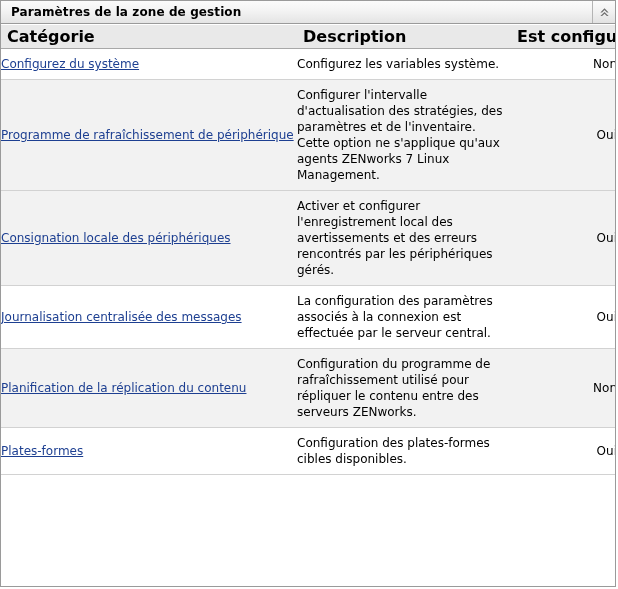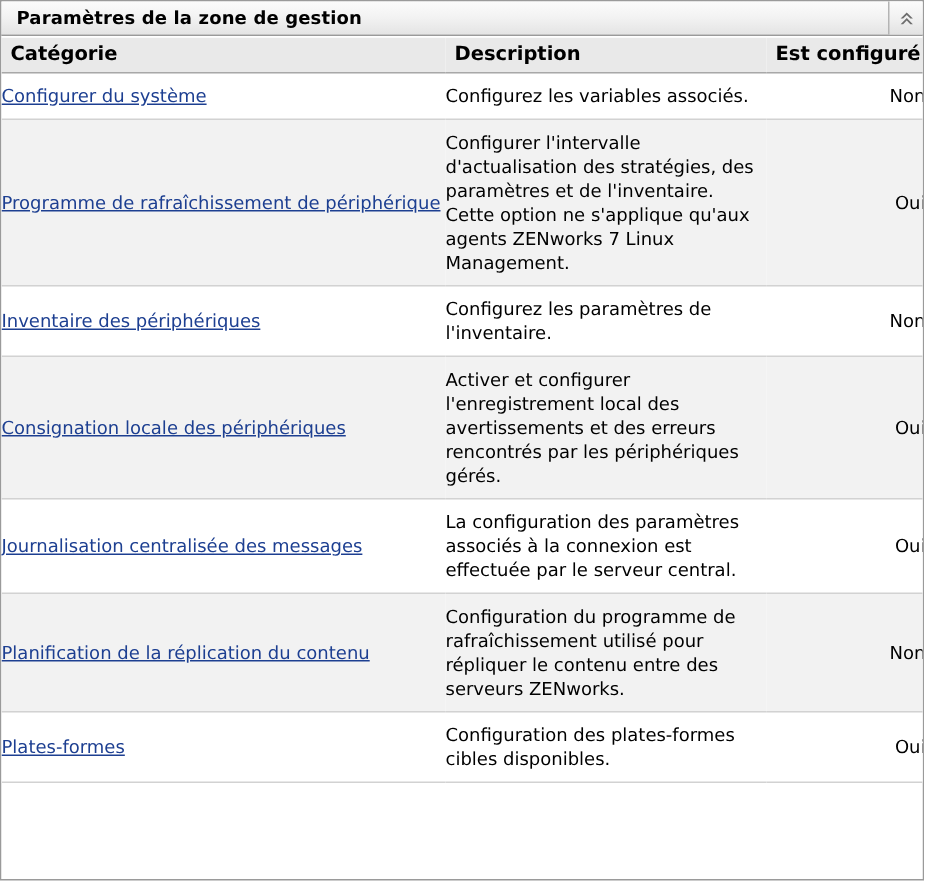--- a/index.html
+++ b/index.html
@@ -74,21 +74,21 @@
     table-layout: fixed;
   }
   table.grid col.c-cat  { width: 296px; }
   table.grid col.c-desc { width: 214px; }
   table.grid col.c-cfg  { width: 106px; }
 
   table.grid thead th {
     background: #e9e9e9;
     border-top: 1px solid #ffffff;
     border-bottom: 1px solid #a8a8a8;
-    font-size: 13px;
+    font-size: 16px;
     font-weight: bold;
     color: #000000;
     height: 24px;
     padding: 0 6px;
     box-sizing: border-box;
     vertical-align: middle;
     white-space: nowrap;
   }
   th.th-cat  { text-align: left;  padding-left: 7px; }
   th.th-desc { text-align: left;  padding-left: 0px; }
@@ -148,53 +148,42 @@
         <tr>
           <th class="th-cat">Catégorie</th>
           <th class="th-desc">Description</th>
           <th class="th-cfg">Est configuré</th>
         </tr>
       </thead>
       <tbody>
 
         <tr class="row-odd">
           <td class="td-cat">
-            <a class="cat-link">Configurer du système</a>
-          </td>
-          <td class="td-desc">
-            <span class="desc-text">Configurez les variables associés.</span>
+            <a class="cat-link">Configurez du système</a>
+          </td>
+          <td class="td-desc">
+            <span class="desc-text">Configurez les variables système.</span>
           </td>
           <td class="td-cfg">
             <span class="cfg-text">Non</span>
           </td>
         </tr>
 
         <tr class="row-even">
           <td class="td-cat">
             <a class="cat-link">Programme de rafraîchissement de périphérique</a>
           </td>
           <td class="td-desc">
             <span class="desc-text">Configurer l'intervalle d'actualisation des stratégies, des paramètres et de l'inventaire. Cette option ne s'applique qu'aux agents ZENworks 7 Linux Management.</span>
           </td>
           <td class="td-cfg">
             <span class="cfg-text">Oui</span>
           </td>
         </tr>
 
-        <tr class="row-odd">
-          <td class="td-cat">
-            <a class="cat-link">Inventaire des périphériques</a>
-          </td>
-          <td class="td-desc">
-            <span class="desc-text">Configurez les paramètres de l'inventaire.</span>
-          </td>
-          <td class="td-cfg">
-            <span class="cfg-text">Non</span>
-          </td>
-        </tr>
 
         <tr class="row-even">
           <td class="td-cat">
             <a class="cat-link">Consignation locale des périphériques</a>
           </td>
           <td class="td-desc">
             <span class="desc-text">Activer et configurer l'enregistrement local des avertissements et des erreurs rencontrés par les périphériques gérés.</span>
           </td>
           <td class="td-cfg">
             <span class="cfg-text">Oui</span>

